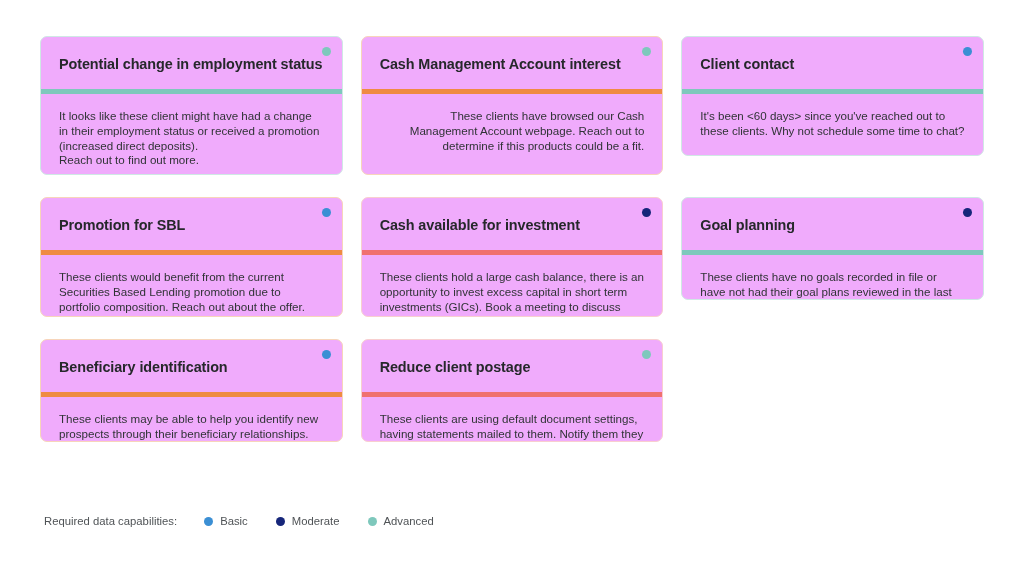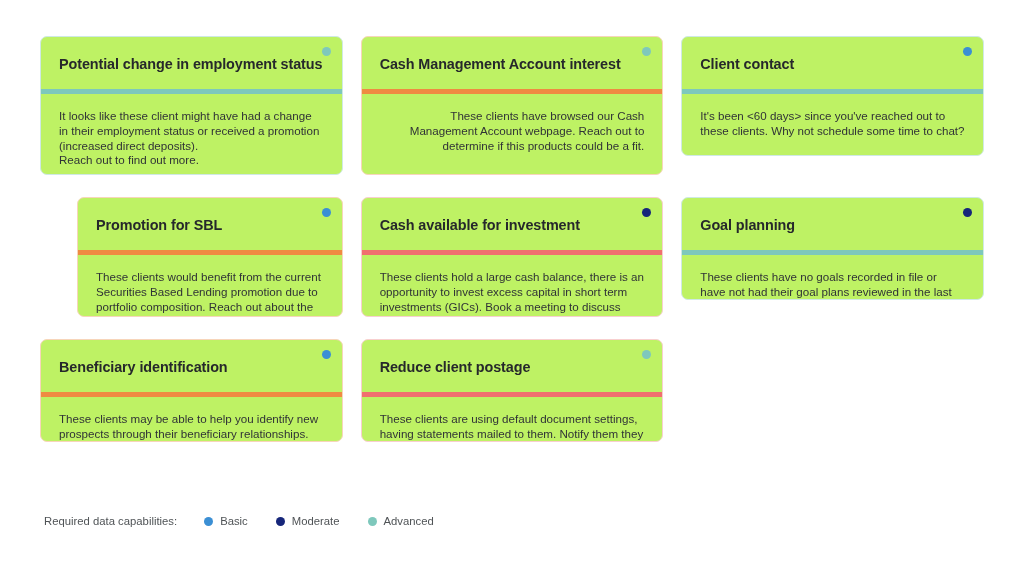--- a/index.html
+++ b/index.html
@@ -16,21 +16,21 @@
     height: 576px;
     padding: 36px 40px 0 40px;
   }
   .grid {
     display: grid;
     grid-template-columns: repeat(3, 1fr);
     column-gap: 18px;
     row-gap: 22px;
   }
   .card {
-    background: #bef264;
+    background: #f0abfc;
     border: 1px solid #e3e3e3;
     border-radius: 7px;
     display: flex;
     flex-direction: column;
     position: relative;
     overflow: hidden;
   }
   .card.r1 { height: 139px; }
   .card.r2 { height: 120px; }
   .card.r3 { height: 103px; }
@@ -138,21 +138,21 @@
       <span class="dot" style="background: rgb(59, 143, 212);"></span>
       <div class="card-head">
         <div class="card-title">Client contact</div>
       </div>
       <div class="accent-bar" style="background: rgb(126, 200, 188);"></div>
       <div class="card-body">
         <div class="card-desc">It's been &lt;60 days&gt; since you've reached out to these clients. Why not schedule some time to chat?</div>
       </div>
     </div>
 
-    <div class="card r2" style="border-color: rgb(247, 213, 186); margin-left: 37px;">
+    <div class="card r2" style="border-color: rgb(247, 213, 186);">
       <span class="dot" style="background: rgb(59, 143, 212);"></span>
       <div class="card-head">
         <div class="card-title">Promotion for SBL</div>
       </div>
       <div class="accent-bar" style="background: rgb(239, 139, 66);"></div>
       <div class="card-body">
         <div class="card-desc">These clients would benefit from the current Securities Based Lending promotion due to portfolio composition. Reach out about the offer.</div>
       </div>
     </div>
 

